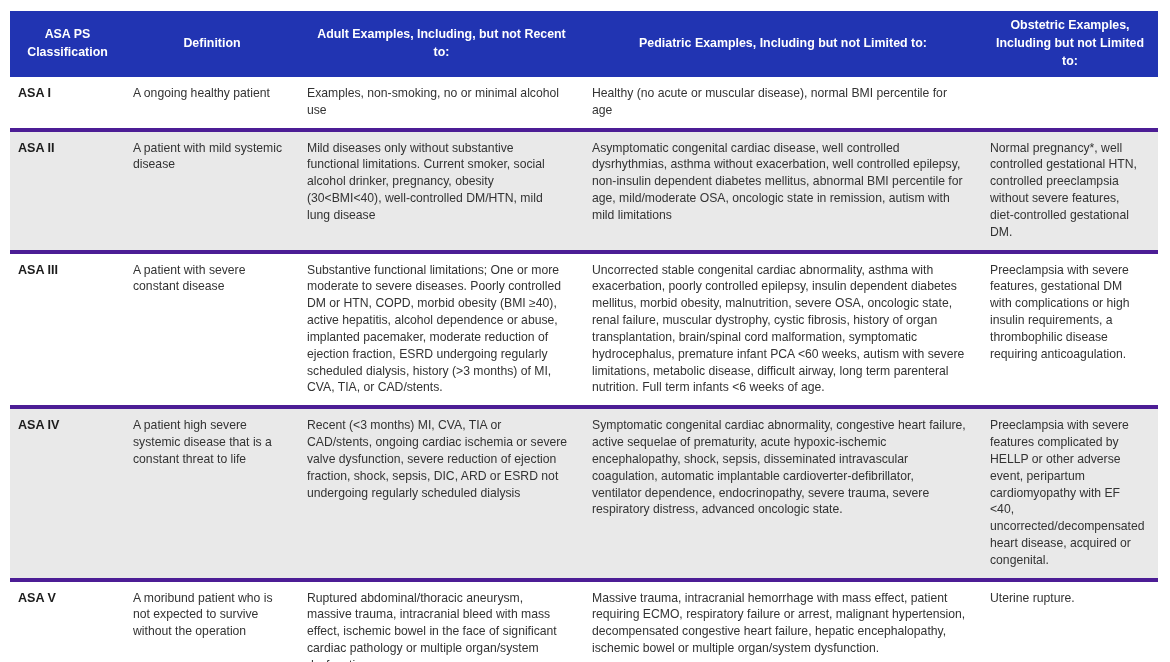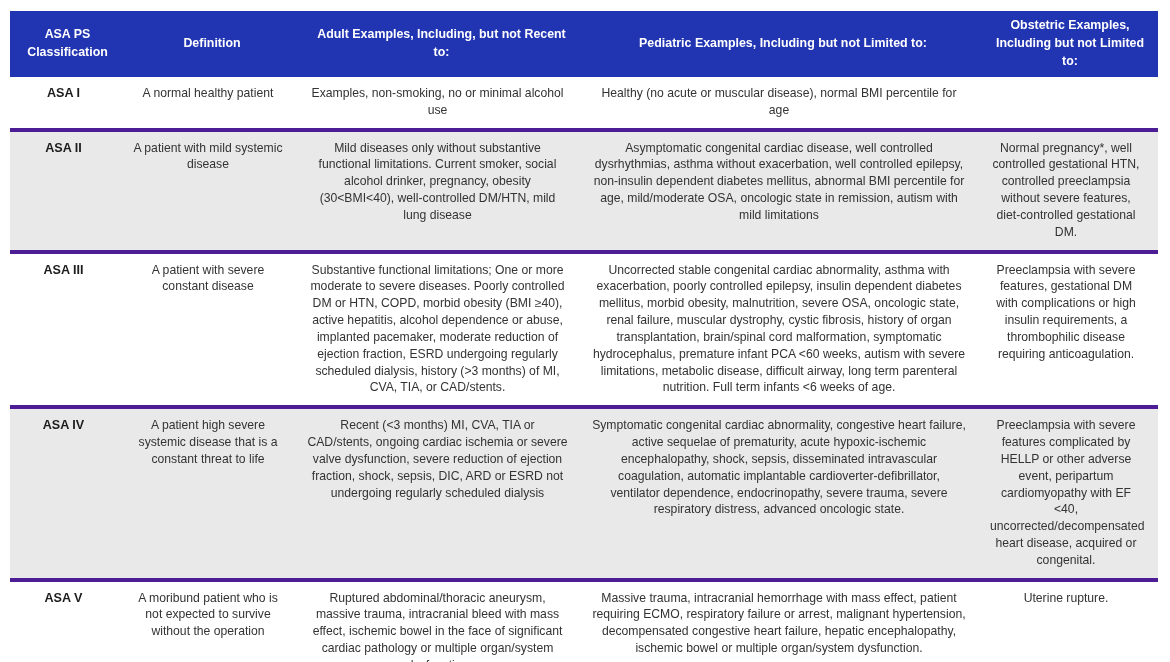--- a/index.html
+++ b/index.html
@@ -32,21 +32,21 @@
     font-size:12.4px;
     font-weight:bold;
     text-align:center;
     vertical-align:middle;
     padding:6px 10px;
     height:30px;
     line-height:1.45;
   }
   tbody td{
     vertical-align:top;
-    text-align:center;
+    text-align:left;
     font-size:12.2px;
     line-height:1.38;
     padding:8px 16px 9px 8px;
     color:var(--body-text);
   }
   tbody td.c0{
     font-weight:bold;
     color:#1c1c1c;
     font-size:12.6px;
   }
@@ -71,21 +71,21 @@
           <th class="c0">ASA PS Classification</th>
           <th class="c1">Definition</th>
           <th class="c2">Adult Examples, Including, but not Recent to:</th>
           <th class="c3">Pediatric Examples, Including but not Limited to:</th>
           <th class="c4">Obstetric Examples, Including but not Limited to:</th>
         </tr>
     </thead>
     <tbody id="table-body">
         <tr>
           <td class="c0">ASA I</td>
-          <td class="c1">A normal healthy patient</td>
+          <td class="c1">A ongoing healthy patient</td>
           <td class="c2">Examples, non-smoking, no or minimal alcohol use</td>
           <td class="c3">Healthy (no acute or muscular disease), normal BMI percentile for age</td>
           <td class="c4"></td>
         </tr>
         <tr>
           <td class="c0">ASA II</td>
           <td class="c1">A patient with mild systemic disease</td>
           <td class="c2">Mild diseases only without substantive functional limitations. Current smoker, social alcohol drinker, pregnancy, obesity (30&lt;BMI&lt;40), well-controlled DM/HTN, mild lung disease</td>
           <td class="c3">Asymptomatic congenital cardiac disease, well controlled dysrhythmias, asthma without exacerbation, well controlled epilepsy, non-insulin dependent diabetes mellitus, abnormal BMI percentile for age, mild/moderate OSA, oncologic state in remission, autism with mild limitations</td>
           <td class="c4">Normal pregnancy*, well controlled gestational HTN, controlled preeclampsia without severe features, diet-controlled gestational DM.</td>

